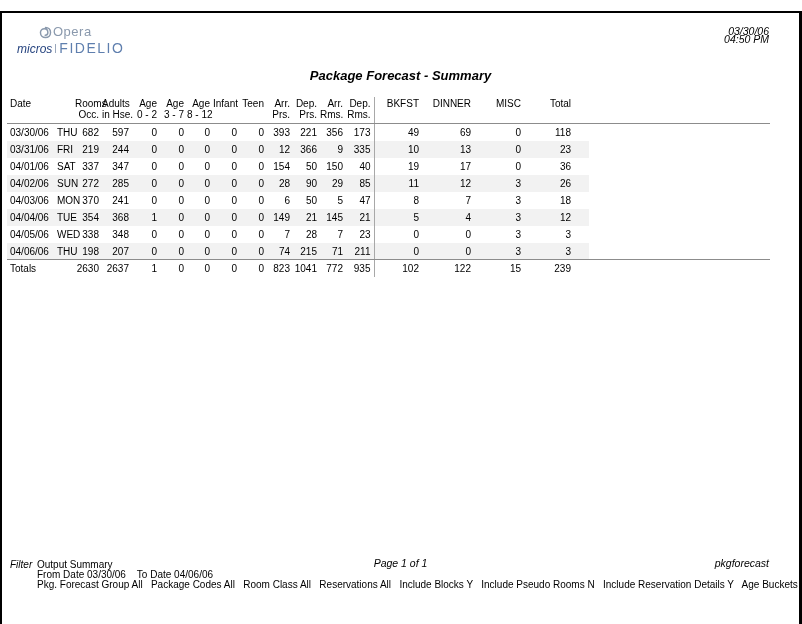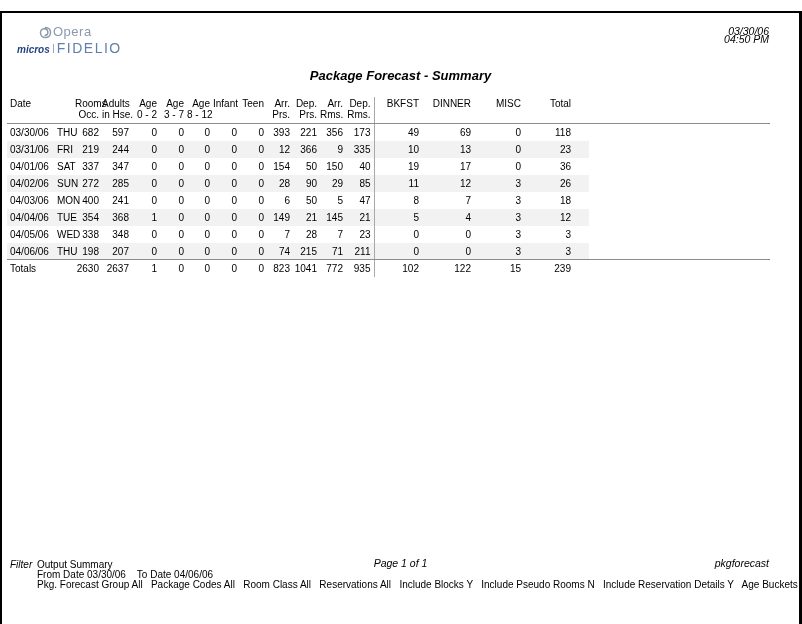--- a/index.html
+++ b/index.html
@@ -6,21 +6,21 @@
   .page{
     position:relative;width:802px;height:624px;box-sizing:border-box;
     background:#fff;border:2px solid #000;border-right-width:3px;border-bottom-width:5px;
     font-family:"Liberation Sans",sans-serif;color:#000;overflow:hidden;margin-top:11px;
   }
   
   .logo{position:absolute;left:15px;top:11px;}
   .logo-line1{margin-left:22px;display:flex;align-items:center;height:15px;}
   .logo-brand{font-size:13px;color:#8a99ad;letter-spacing:.5px;margin-left:1px;}
   .logo-line2{margin-top:1px;display:flex;align-items:baseline;}
-  .logo-micros{font-size:10px;font-weight:bold;font-style:italic;color:#24427e;}
+  .logo-micros{font-size:12px;font-weight:normal;font-style:italic;color:#24427e;}
   .logo-sep{width:1px;height:9px;background:#9aa7bb;margin:0 3px;align-self:center;}
   .logo-fidelio{font-size:14px;color:#5f7fae;letter-spacing:1.5px;}
   
   .hotel-name{position:absolute;left:0;right:0;top:12px;text-align:center;font-size:12px;font-style:italic;}
   .hdr-date{position:absolute;right:30px;top:12px;font-size:10.5px;font-style:italic;}
   .hdr-time{position:absolute;right:30px;top:20px;font-size:10.5px;font-style:italic;}
   .report-title{position:absolute;left:0;right:0;top:55px;text-align:center;font-size:13px;font-weight:bold;font-style:italic;}
   
   table.fc{border-collapse:collapse;table-layout:fixed;position:absolute;left:5px;top:84px;width:582px;font-size:10px;}
   .fc th,.fc td{padding:0 3px 0 0;margin:0;overflow:visible;white-space:nowrap;font-weight:normal;}
@@ -240,21 +240,21 @@
           <td class="ar">85</td>
           <td class="ar divider">11</td>
           <td class="ar">12</td>
           <td class="ar">3</td>
           <td class="ar">26</td>
           <td></td>
         </tr>
         <tr>
           <td class="al c-date">04/03/06</td>
           <td class="al c-day">MON</td>
-          <td class="ar">400</td>
+          <td class="ar">370</td>
           <td class="ar">241</td>
           <td class="ar">0</td>
           <td class="ar">0</td>
           <td class="ar">0</td>
           <td class="ar">0</td>
           <td class="ar">0</td>
           <td class="ar">6</td>
           <td class="ar">50</td>
           <td class="ar">5</td>
           <td class="ar">47</td>

